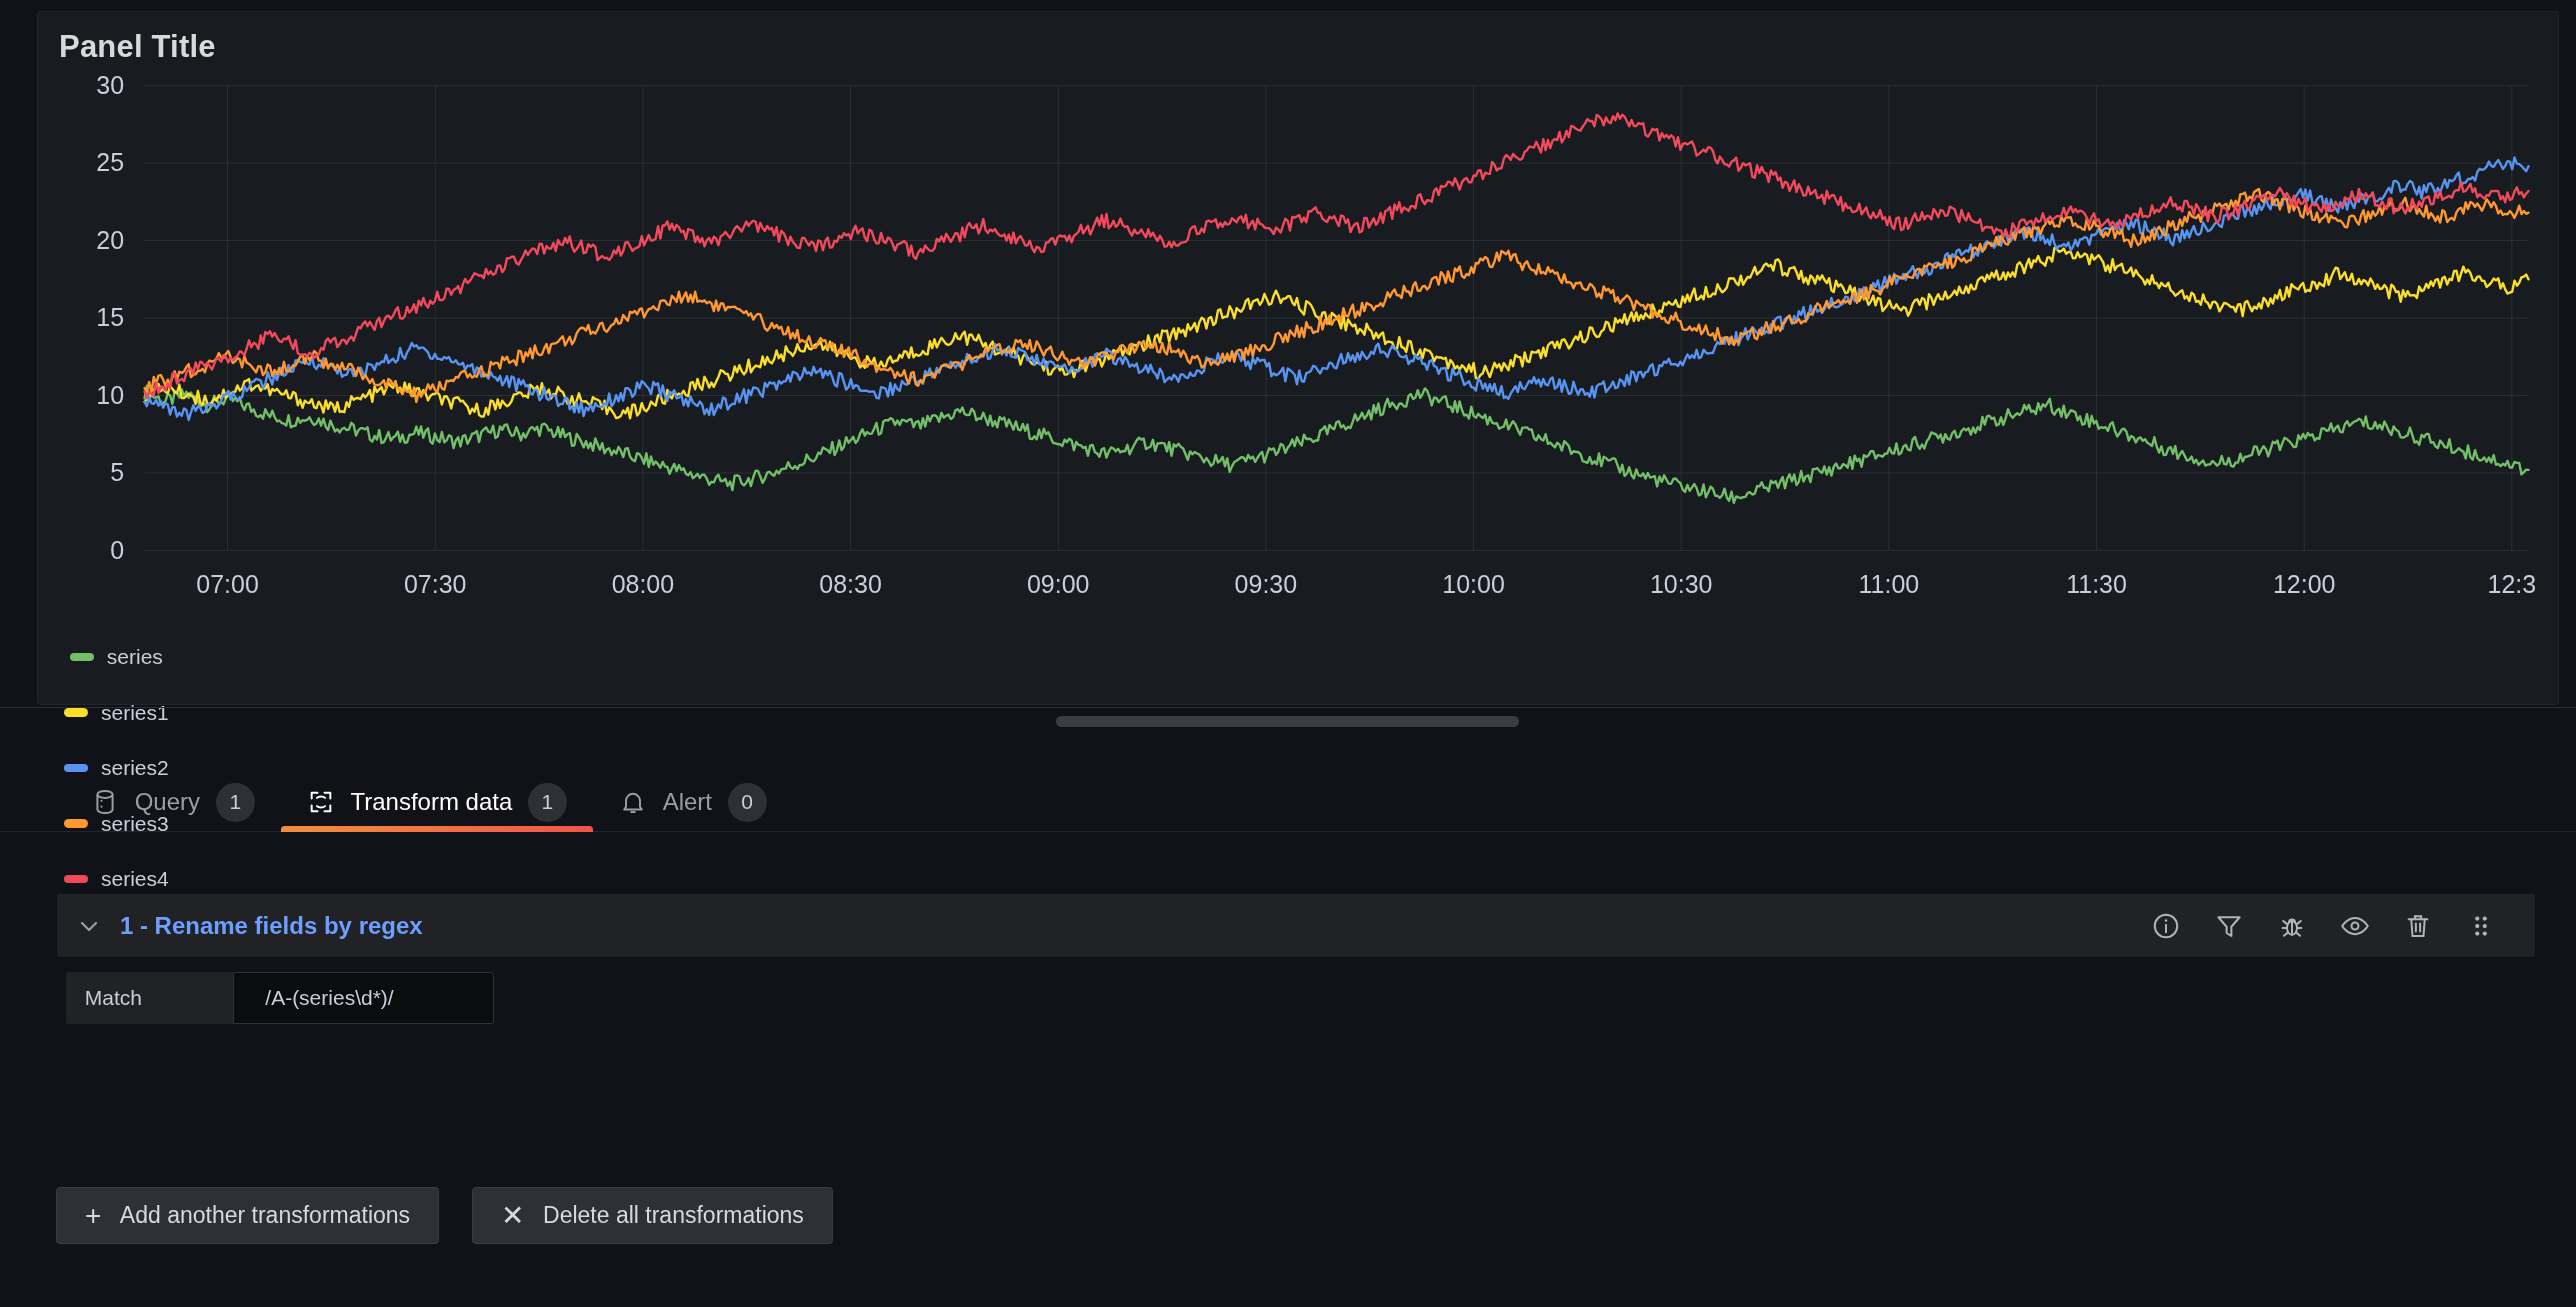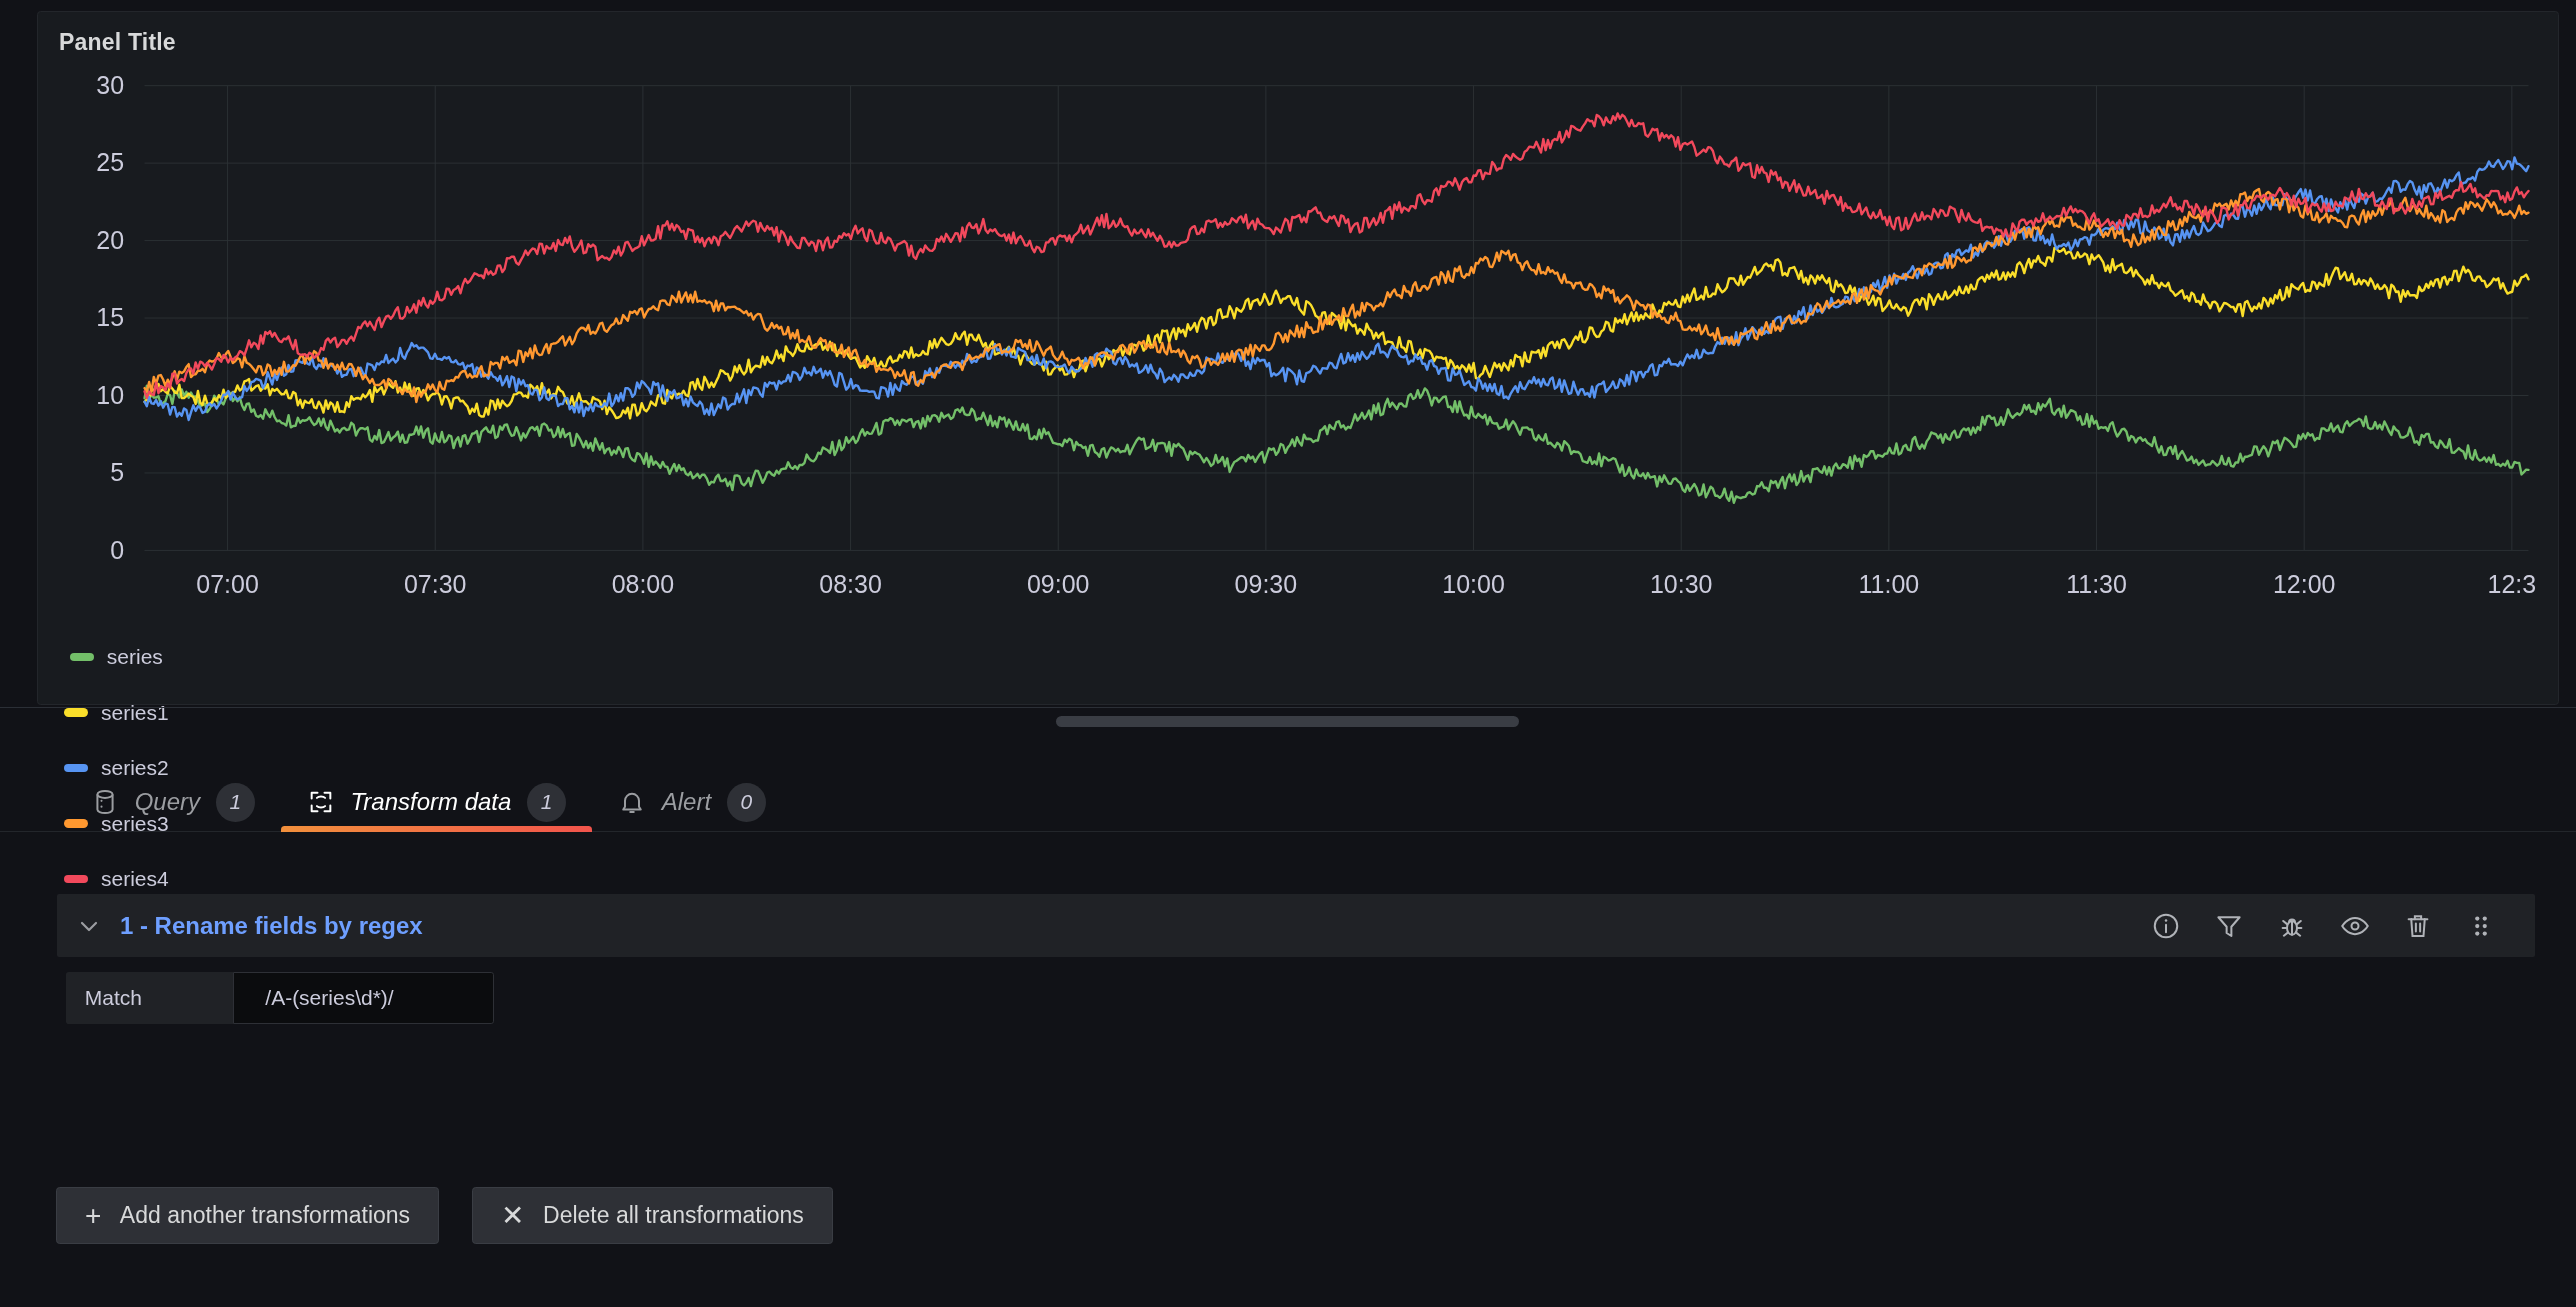--- a/index.html
+++ b/index.html
@@ -15,21 +15,21 @@
   .panel {
     position: absolute;
     left: 37px; top: 11px;
     width: 2522px; height: 694px;
     background: #181b1f;
     border: 0.9px solid #23262b;
     border-radius: 3.7px;
   }
   .panel-title {
     position: absolute; left: 21px; top: 16.7px;
-    font-size: 23px; font-weight: bold;
+    font-size: 31px; font-weight: bold;
     color: #d8d9da; letter-spacing: 0.2px;
   }
 
   .plot-wrap { position: absolute; left: 0; top: 57px; width: 2522px; height: 574px; }
   .plot-svg  { display: block; }
 
   
   .legend {
     position: absolute; left: 26px; top: 633px;
     display: flex; align-items: center; gap: 31.5px;
@@ -49,21 +49,21 @@
   .hsep {
     position: absolute; left: 0; top: 707px; width: 2576px; height: 0.9px;
     background: #2b2f36;
   }
 
   
   .tabbar {
     position: absolute; left: 0; top: 741px; width: 2576px; height: 91px;
     border-bottom: 0.9px solid #23262b;
   }
-  .tabs { position: absolute; left: 65px; top: 0; display: flex; align-items: flex-start; height: 91px; font-style: italic; }
+  .tabs { position: absolute; left: 65px; top: 0; display: flex; align-items: flex-start; height: 91px; }
   .tab {
     display: flex; align-items: center; gap: 15.7px;
     padding: 31.5px 26px 0 26px;
     height: 91px; position: relative; cursor: pointer;
     font-size: 24px; color: #9b9da1;
   }
   .tab.active { color: #ffffff; font-weight: 500; }
   .tab.active .tab-underline {
     position: absolute; left: 0; bottom: 0; width: 100%; height: 6.5px;
     border-radius: 3.7px 3.7px 0 0;

